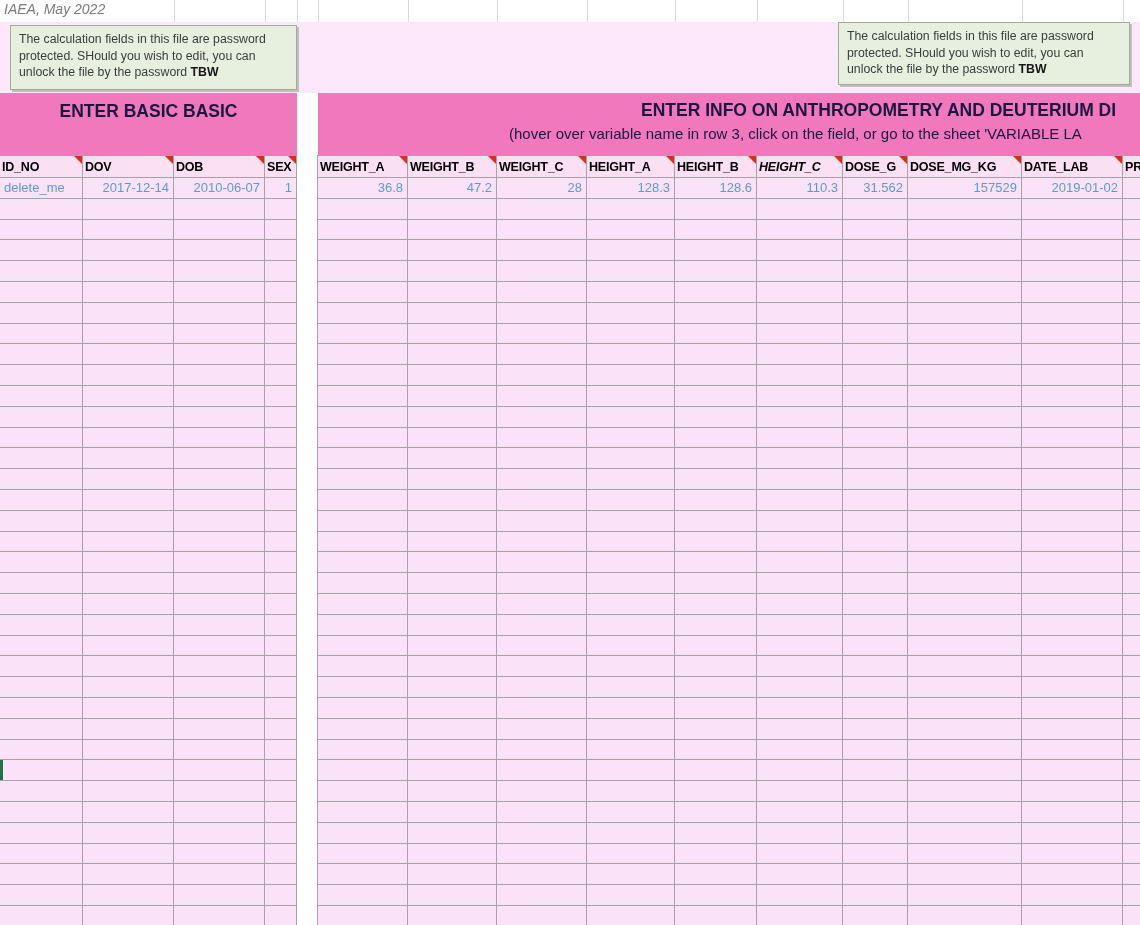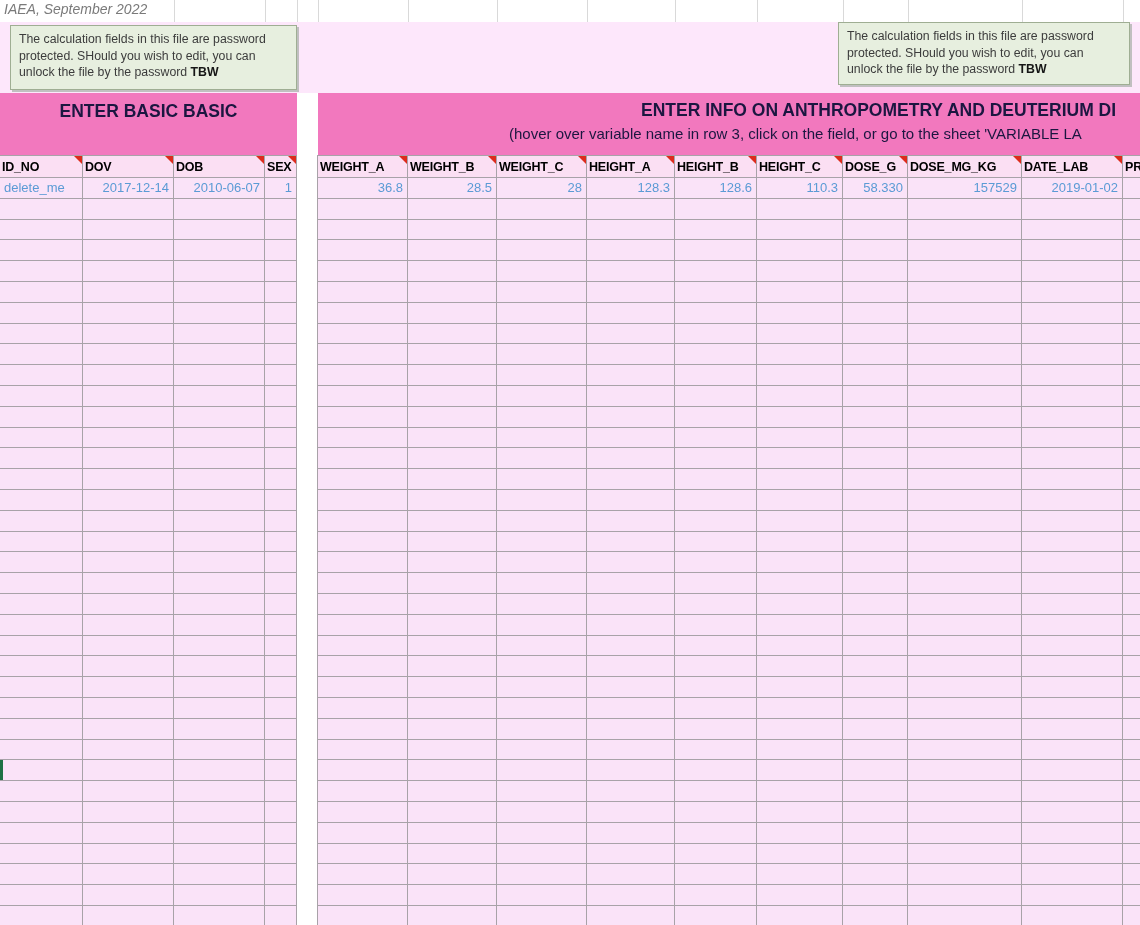--- a/index.html
+++ b/index.html
@@ -62,21 +62,21 @@
   .tri {
     position: absolute; top: 0; right: 0; width: 0; height: 0;
     border-top: 8px solid var(--flag); border-left: 8px solid transparent;
   }
   .r.active .c:first-child { box-shadow: inset 3px 0 0 #1e7145; }
 </style>
 </head>
 <body>
 
 <div class="row1">
-  <div class="iaea">IAEA, September 2022</div>
+  <div class="iaea">IAEA, May 2022</div>
   <div id="row1-lines">
       <div class="gl" style="left: 174px;"></div>
       <div class="gl" style="left: 265px;"></div>
       <div class="gl" style="left: 297px;"></div>
       <div class="gl" style="left: 318px;"></div>
       <div class="gl" style="left: 408px;"></div>
       <div class="gl" style="left: 497px;"></div>
       <div class="gl" style="left: 587px;"></div>
       <div class="gl" style="left: 675px;"></div>
       <div class="gl" style="left: 757px;"></div>
@@ -106,40 +106,40 @@
       <div class="c left" style="width: 83px;">ID_NO<span class="tri"></span></div>
       <div class="c" style="width: 91px;">DOV<span class="tri"></span></div>
       <div class="c" style="width: 91px;">DOB<span class="tri"></span></div>
       <div class="c" style="width: 32px;">SEX<span class="tri"></span></div>
       <div class="c sp" style="width: 21px;"></div>
       <div class="c" style="width: 90px;">WEIGHT_A<span class="tri"></span></div>
       <div class="c" style="width: 89px;">WEIGHT_B<span class="tri"></span></div>
       <div class="c" style="width: 90px;">WEIGHT_C<span class="tri"></span></div>
       <div class="c" style="width: 88px;">HEIGHT_A<span class="tri"></span></div>
       <div class="c" style="width: 82px;">HEIGHT_B<span class="tri"></span></div>
-      <div class="c" style="width: 86px;">HEIGHT_C<span class="tri"></span></div>
+      <div class="c" style="width: 86px; font-style: italic;">HEIGHT_C<span class="tri"></span></div>
       <div class="c" style="width: 65px;">DOSE_G<span class="tri"></span></div>
       <div class="c" style="width: 114px;">DOSE_MG_KG<span class="tri"></span></div>
       <div class="c" style="width: 101px;">DATE_LAB<span class="tri"></span></div>
       <div class="c" style="width: 60px;">PRE</div>
     </div>
   <div id="rows">
       <div class="r">
         <div class="c left" style="width: 83px;">delete_me</div>
         <div class="c" style="width: 91px;">2017-12-14</div>
         <div class="c" style="width: 91px;">2010-06-07</div>
         <div class="c" style="width: 32px;">1</div>
         <div class="c sp" style="width: 21px;"></div>
         <div class="c" style="width: 90px;">36.8</div>
-        <div class="c" style="width: 89px;">28.5</div>
+        <div class="c" style="width: 89px;">47.2</div>
         <div class="c" style="width: 90px;">28</div>
         <div class="c" style="width: 88px;">128.3</div>
         <div class="c" style="width: 82px;">128.6</div>
         <div class="c" style="width: 86px;">110.3</div>
-        <div class="c" style="width: 65px;">58.330</div>
+        <div class="c" style="width: 65px;">31.562</div>
         <div class="c" style="width: 114px;">157529</div>
         <div class="c" style="width: 101px;">2019-01-02</div>
         <div class="c" style="width: 60px;"></div>
       </div>
       <div class="r">
         <div class="c left" style="width: 83px;"></div>
         <div class="c" style="width: 91px;"></div>
         <div class="c" style="width: 91px;"></div>
         <div class="c" style="width: 32px;"></div>
         <div class="c sp" style="width: 21px;"></div>

